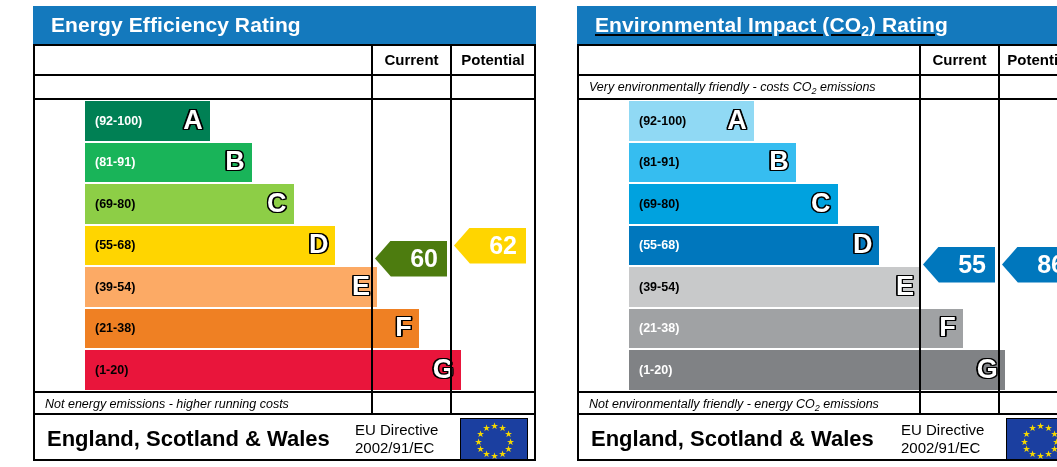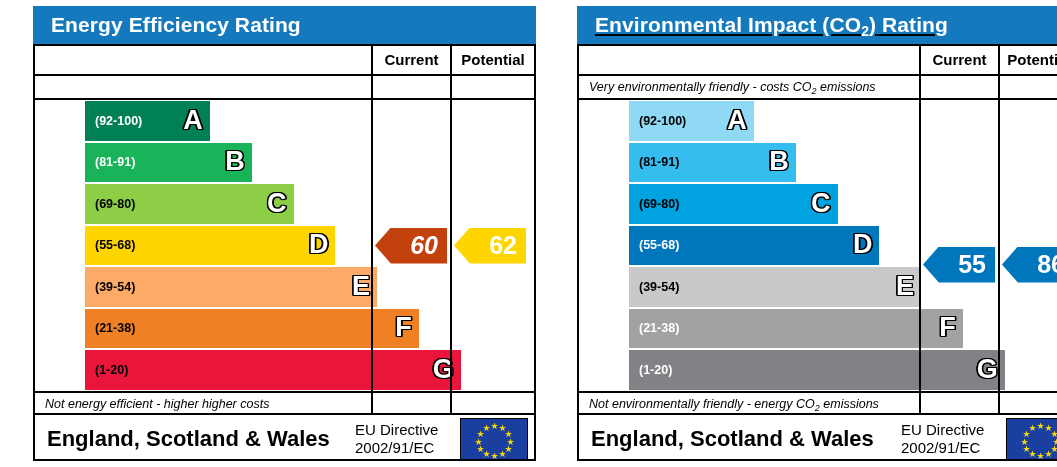--- a/index.html
+++ b/index.html
@@ -273,21 +273,21 @@
           <div class="band-bar" style="width:41.8%;background:#8dce46;">
             <span class="band-range" style="color:#000000;">(69-80)</span>
             <span class="band-letter">C</span>
           </div>
         </div>
         <div class="band-row">
           <div class="band-bar" style="width:50.2%;background:#ffd500;">
             <span class="band-range" style="color:#000000;">(55-68)</span>
             <span class="band-letter">D</span>
           </div>
-          <div class="rating-arrow" style="left:340px;width:72px;top:3px;background:#c2410c;font-style:italic;">
+          <div class="rating-arrow" style="left:340px;width:72px;top:16px;background:#4d7c0f;">
             <span>60</span>
           </div>
           <div class="rating-arrow" style="left:419px;width:72px;top:3px;background:#ffd500;">
             <span>62</span>
           </div>
         </div>
         <div class="band-row">
           <div class="band-bar" style="width:58.5%;background:#fcaa65;">
             <span class="band-range" style="color:#000000;">(39-54)</span>
             <span class="band-letter">E</span>
@@ -303,21 +303,21 @@
           <div class="band-bar" style="width:75.3%;background:#e9153b;">
             <span class="band-range" style="color:#000000;">(1-20)</span>
             <span class="band-letter">G</span>
           </div>
         </div>
       </div>
 
       <div class="epc-caption bottomcap">
         <div class="col-sep" style="left:336px;"></div>
         <div class="col-sep" style="left:415px;"></div>
-        <div class="cap-text">Not energy efficient - higher higher costs</div>
+        <div class="cap-text">Not energy emissions - higher running costs</div>
       </div>
 
       <div class="epc-footer">
         <div class="footer-country">England, Scotland &amp; Wales</div>
         <div class="footer-directive" style="left:320px;">
           <div>EU Directive</div>
           <div>2002/91/EC</div>
         </div>
         <div class="eu-flag" style="left:425px;">
           <span class="star" style="left:34px;top:8px;"></span>

